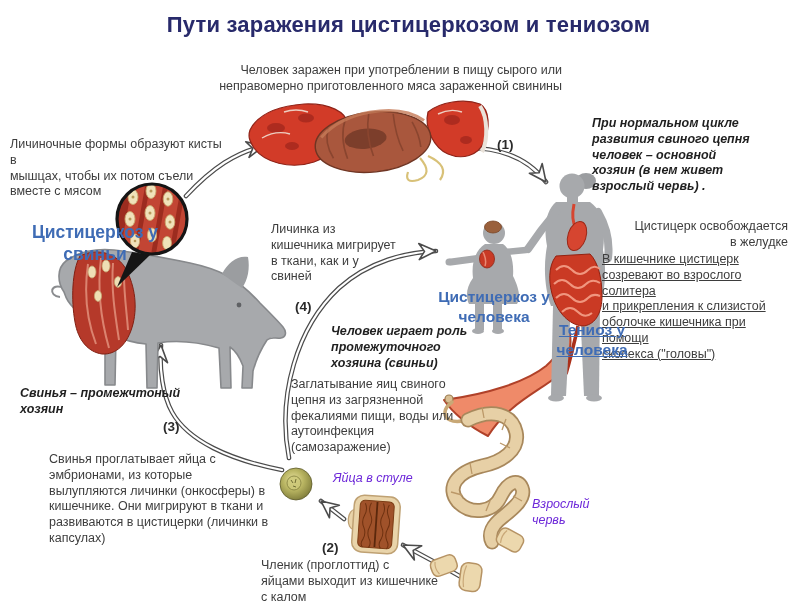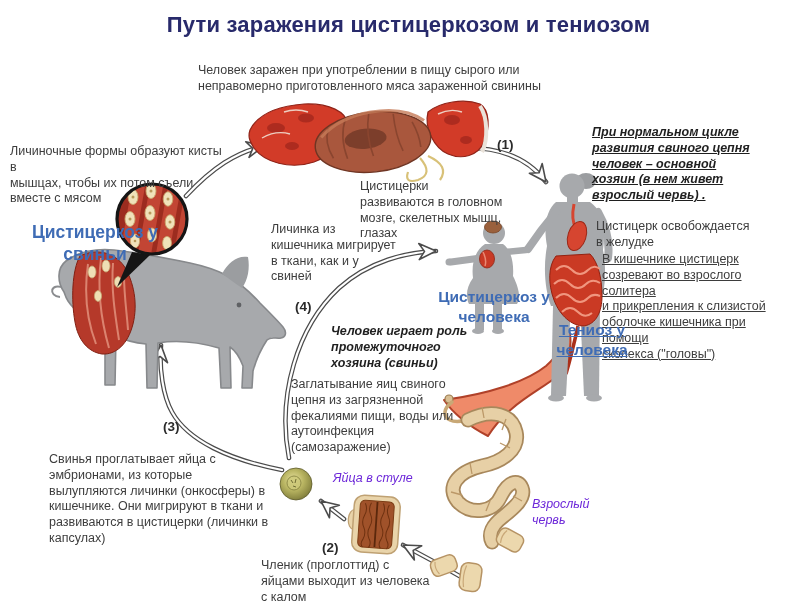--- a/index.html
+++ b/index.html
@@ -3,21 +3,21 @@
 <meta charset="utf-8">
 <style>
   html,body{margin:0;padding:0;background:#fff;}
   .canvas{position:relative;width:805px;height:615px;background:#ffffff;
           font-family:"Liberation Sans",sans-serif;overflow:hidden;}
   .layer{position:absolute;left:0;top:0;}
   .txt{position:absolute;white-space:pre-line;color:#3d3d3d;font-size:12.5px;line-height:1.26;}
   .em{font-style:italic;font-weight:bold;color:#1f1f1f;}
   .it{font-style:italic;color:#6d28d9;}
   .blue{color:#3f6cb5;font-weight:bold;text-align:center;line-height:1.28;padding-left:19px;}
-  .ctr{text-align:left;}
+  .ctr{text-align:right;}
   .step{position:absolute;font-weight:bold;color:#2b2b2b;font-size:13.5px;}
   .title{position:absolute;top:12px;left:0;width:100%;text-align:center;
          font-weight:bold;font-size:22px;color:#282a6b;letter-spacing:.2px;margin-left:6px;}
 </style>
 </head>
 <body>
 
 <div class="canvas">
 
   <svg class="layer" width="805" height="615" viewBox="0 0 805 615">
@@ -268,64 +268,62 @@
       </g>
       <path d="M 376,502 L 376,547" stroke="#5a280c" stroke-width="1.8"></path>
     </g>
   </svg>
 
   <div class="title">Пути заражения цистицеркозом и тениозом</div>
 
   <div class="txt ctr" style="left:198px;top:63px;width:364px;">Человек заражен при употреблении в пищу сырого или
 неправомерно приготовленного мяса зараженной свинины</div>
 
-  <div class="txt" style="left:10px;top:144px;width:215px;">Личиночные формы образуют кисты в
+  <div class="txt" style="left:10px;top:137px;width:215px;">Личиночные формы образуют кисты в
 мышцах, чтобы их потом съели
 вместе с мясом</div>
 
   <div class="txt blue" style="left:0px;top:221px;width:152px;font-size:17.5px;">Цистицеркоз у
 свиньи</div>
 
-  <div class="txt" style="left:360px;top:179px;width:162px;">Цистицерки
-развиваются в головном
-мозге, скелетных мышц,
-глазах</div>
 
   <div class="txt" style="left:271px;top:222px;width:172px;">Личинка из
 кишечника мигрирует
 в ткани, как и у
 свиней</div>
 
   <div class="step" style="left:295px;top:299px;">(4)</div>
 
   <div class="txt em" style="left:331px;top:324px;width:192px;">Человек играет роль
 промежуточного
 хозяина (свиньи)</div>
 
   <div class="txt blue" style="left:416px;top:287px;width:118px;font-size:15.5px;">Цистицеркоз у
 человека</div>
 
-  <div class="txt em" style="left:592px;top:125px;width:178px;text-decoration:underline;">При нормальном цикле
+  <div class="txt em" style="left:592px;top:116px;width:178px;">При нормальном цикле
 развития свиного цепня
 человек – основной
 хозяин (в нем живет
 взрослый червь) .</div>
 
   <div class="txt ctr" style="left:596px;top:219px;width:192px;">Цистицерк освобождается
 в желудке</div>
 
   <div class="txt" style="left:602px;top:252px;width:192px;text-decoration:underline;">В кишечнике цистицерк
 созревают во взрослого солитера
 и прикрепления к слизистой
 оболочке кишечника при помощи
 сколекса ("головы")</div>
 
   <div class="txt blue" style="left:517px;top:320px;width:112px;font-size:15.5px;text-decoration:underline;">Тениоз у
 человека</div>
 
+  <div class="txt em" style="left:20px;top:386px;width:168px;">Свинья – промежчтоный
+хозяин</div>
 
   <div class="step" style="left:163px;top:419px;">(3)</div>
 
   <div class="txt" style="left:32px;top:452px;width:238px;margin-left:17px;">Свинья проглатывает яйца с
 эмбрионами, из которые
 вылупляются личинки (онкосферы) в
 кишечнике. Они мигрируют в ткани и
 развиваются в цистицерки (личинки в
 капсулах)</div>
 
@@ -333,21 +331,21 @@
 цепня из загрязненной
 фекалиями пищи, воды или
 аутоинфекция
 (самозаражение)</div>
 
   <div class="txt it" style="left:333px;top:471px;">Яйца в стуле</div>
 
   <div class="step" style="left:322px;top:540px;">(2)</div>
 
   <div class="txt" style="left:261px;top:558px;width:205px;">Членик (проглоттид) с
-яйцами выходит из человека
+яйцами выходит из кишечнике
 с калом</div>
 
   <div class="txt it" style="left:532px;top:497px;width:80px;">Взрослый
 червь</div>
 
   <div class="step" style="left:497px;top:137px;">(1)</div>
 
 </div>
 
 </body></html>

